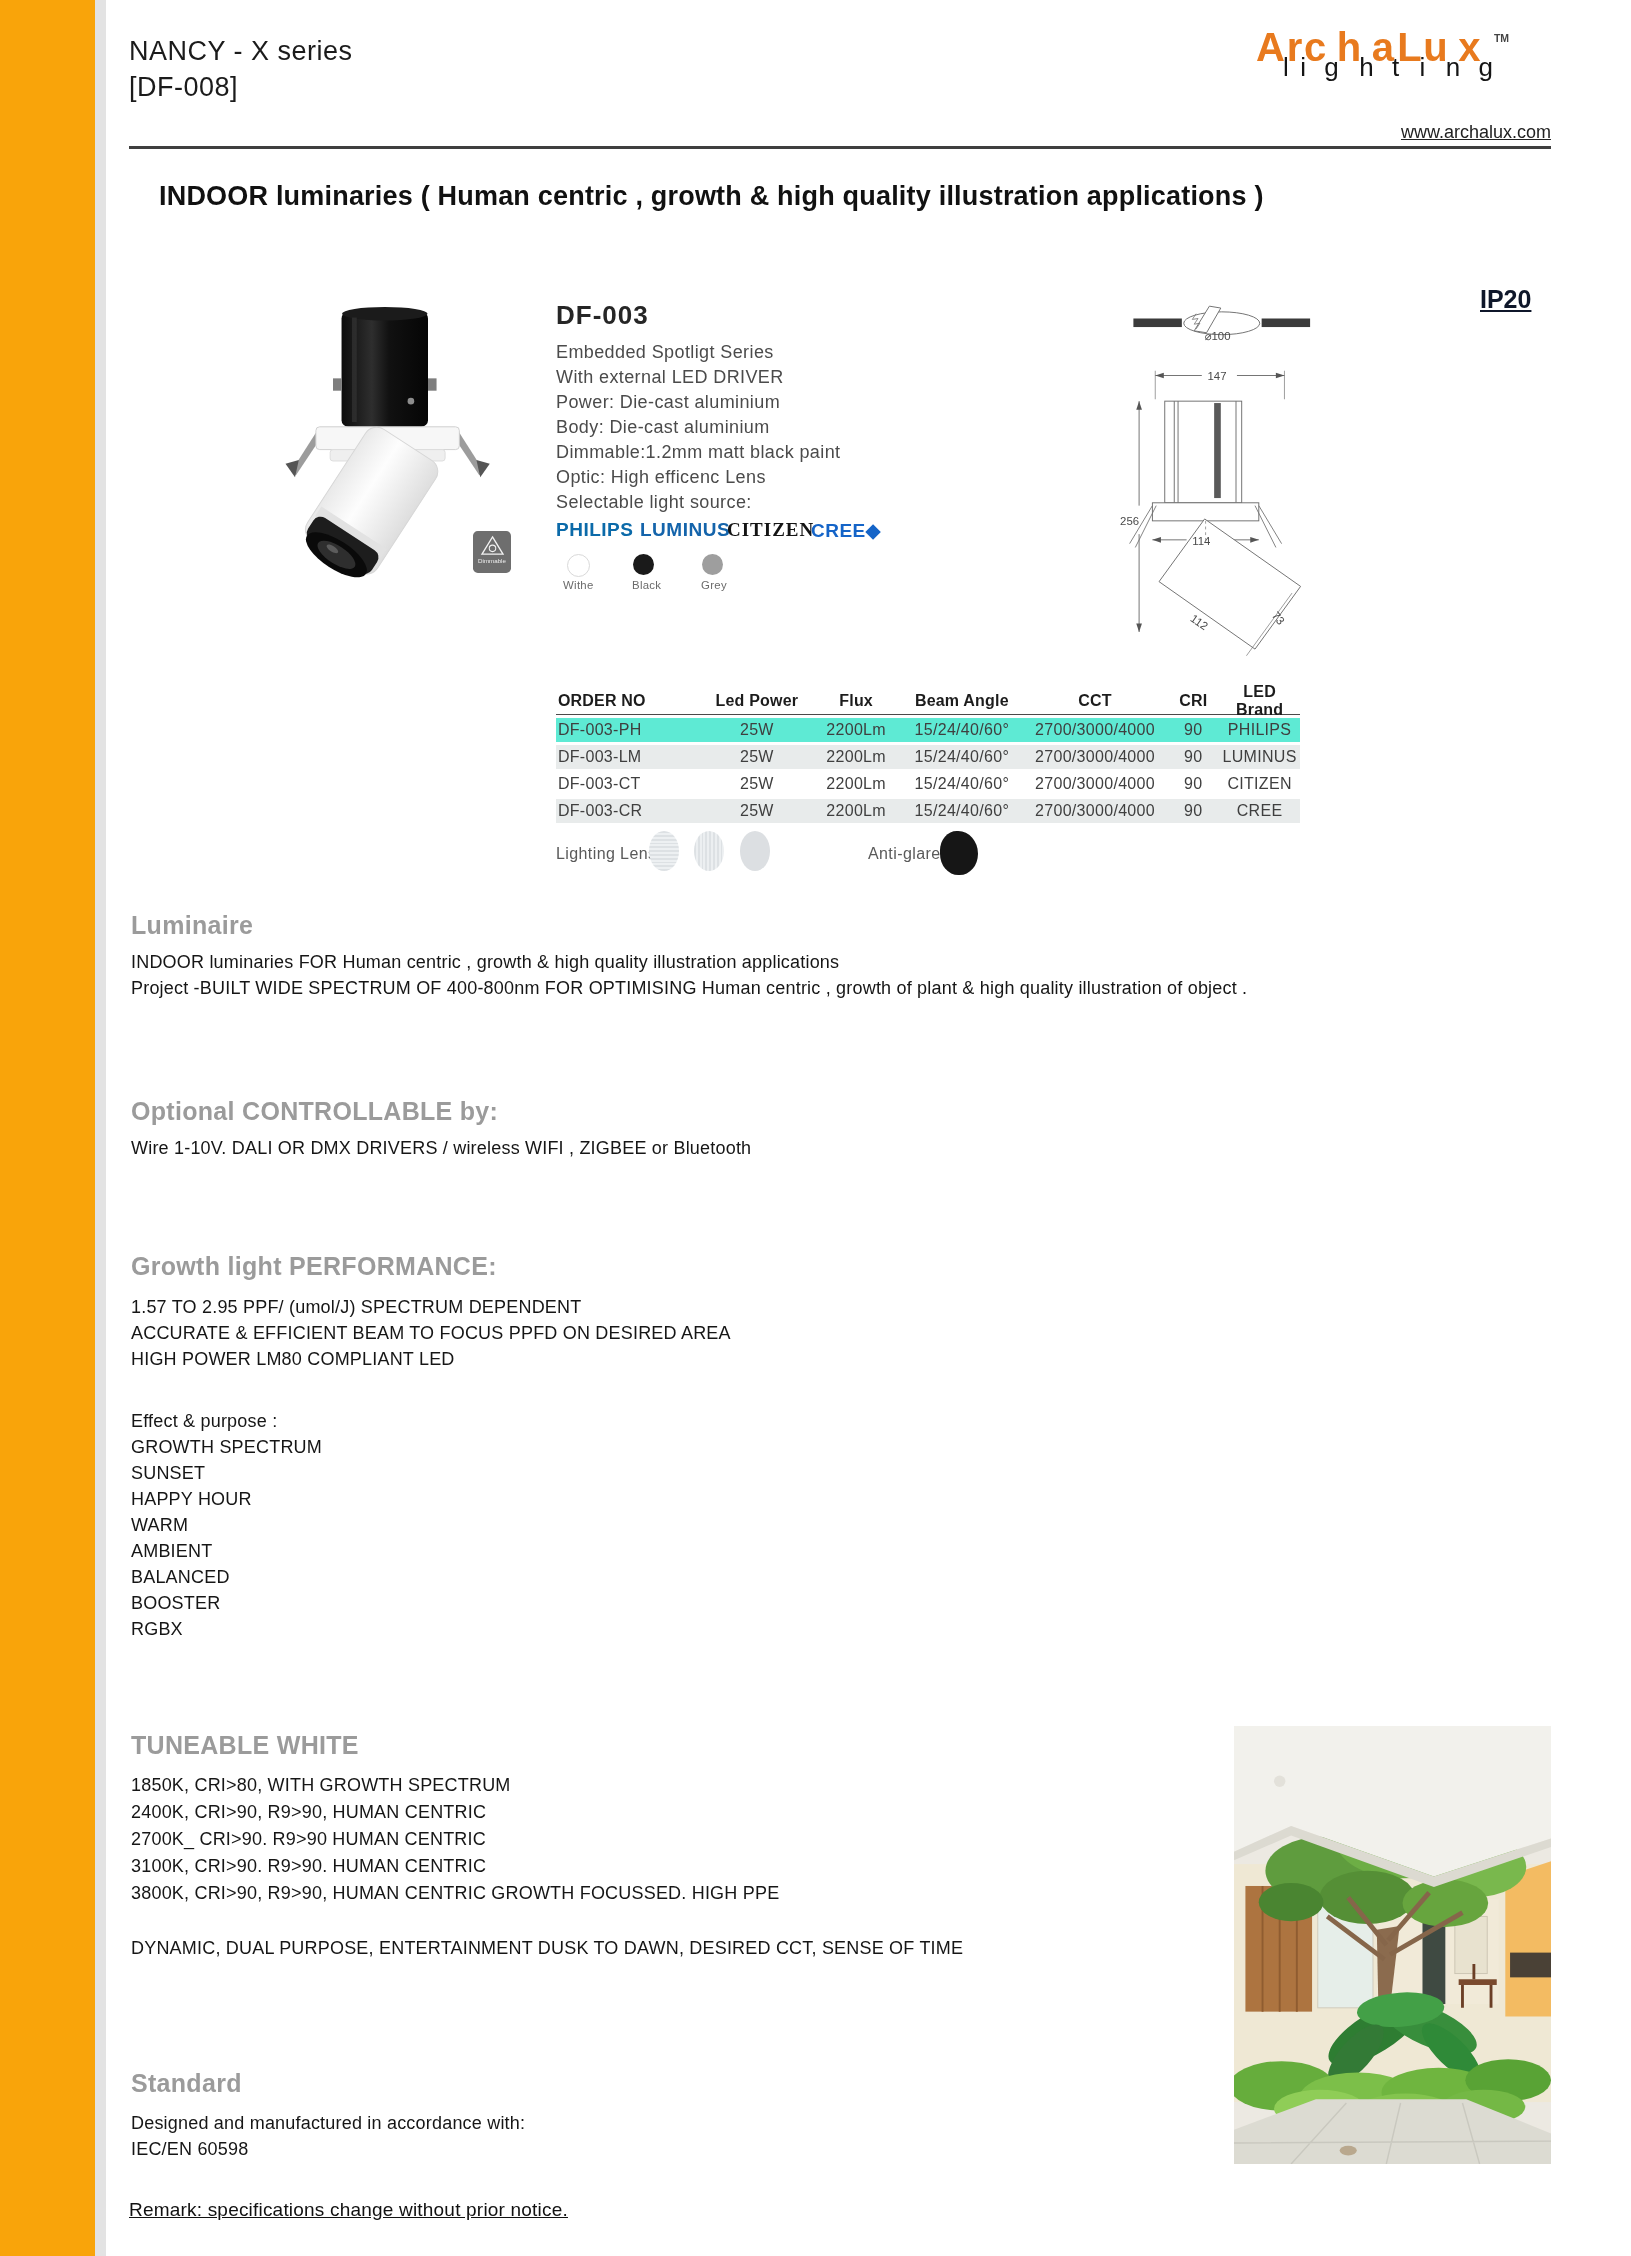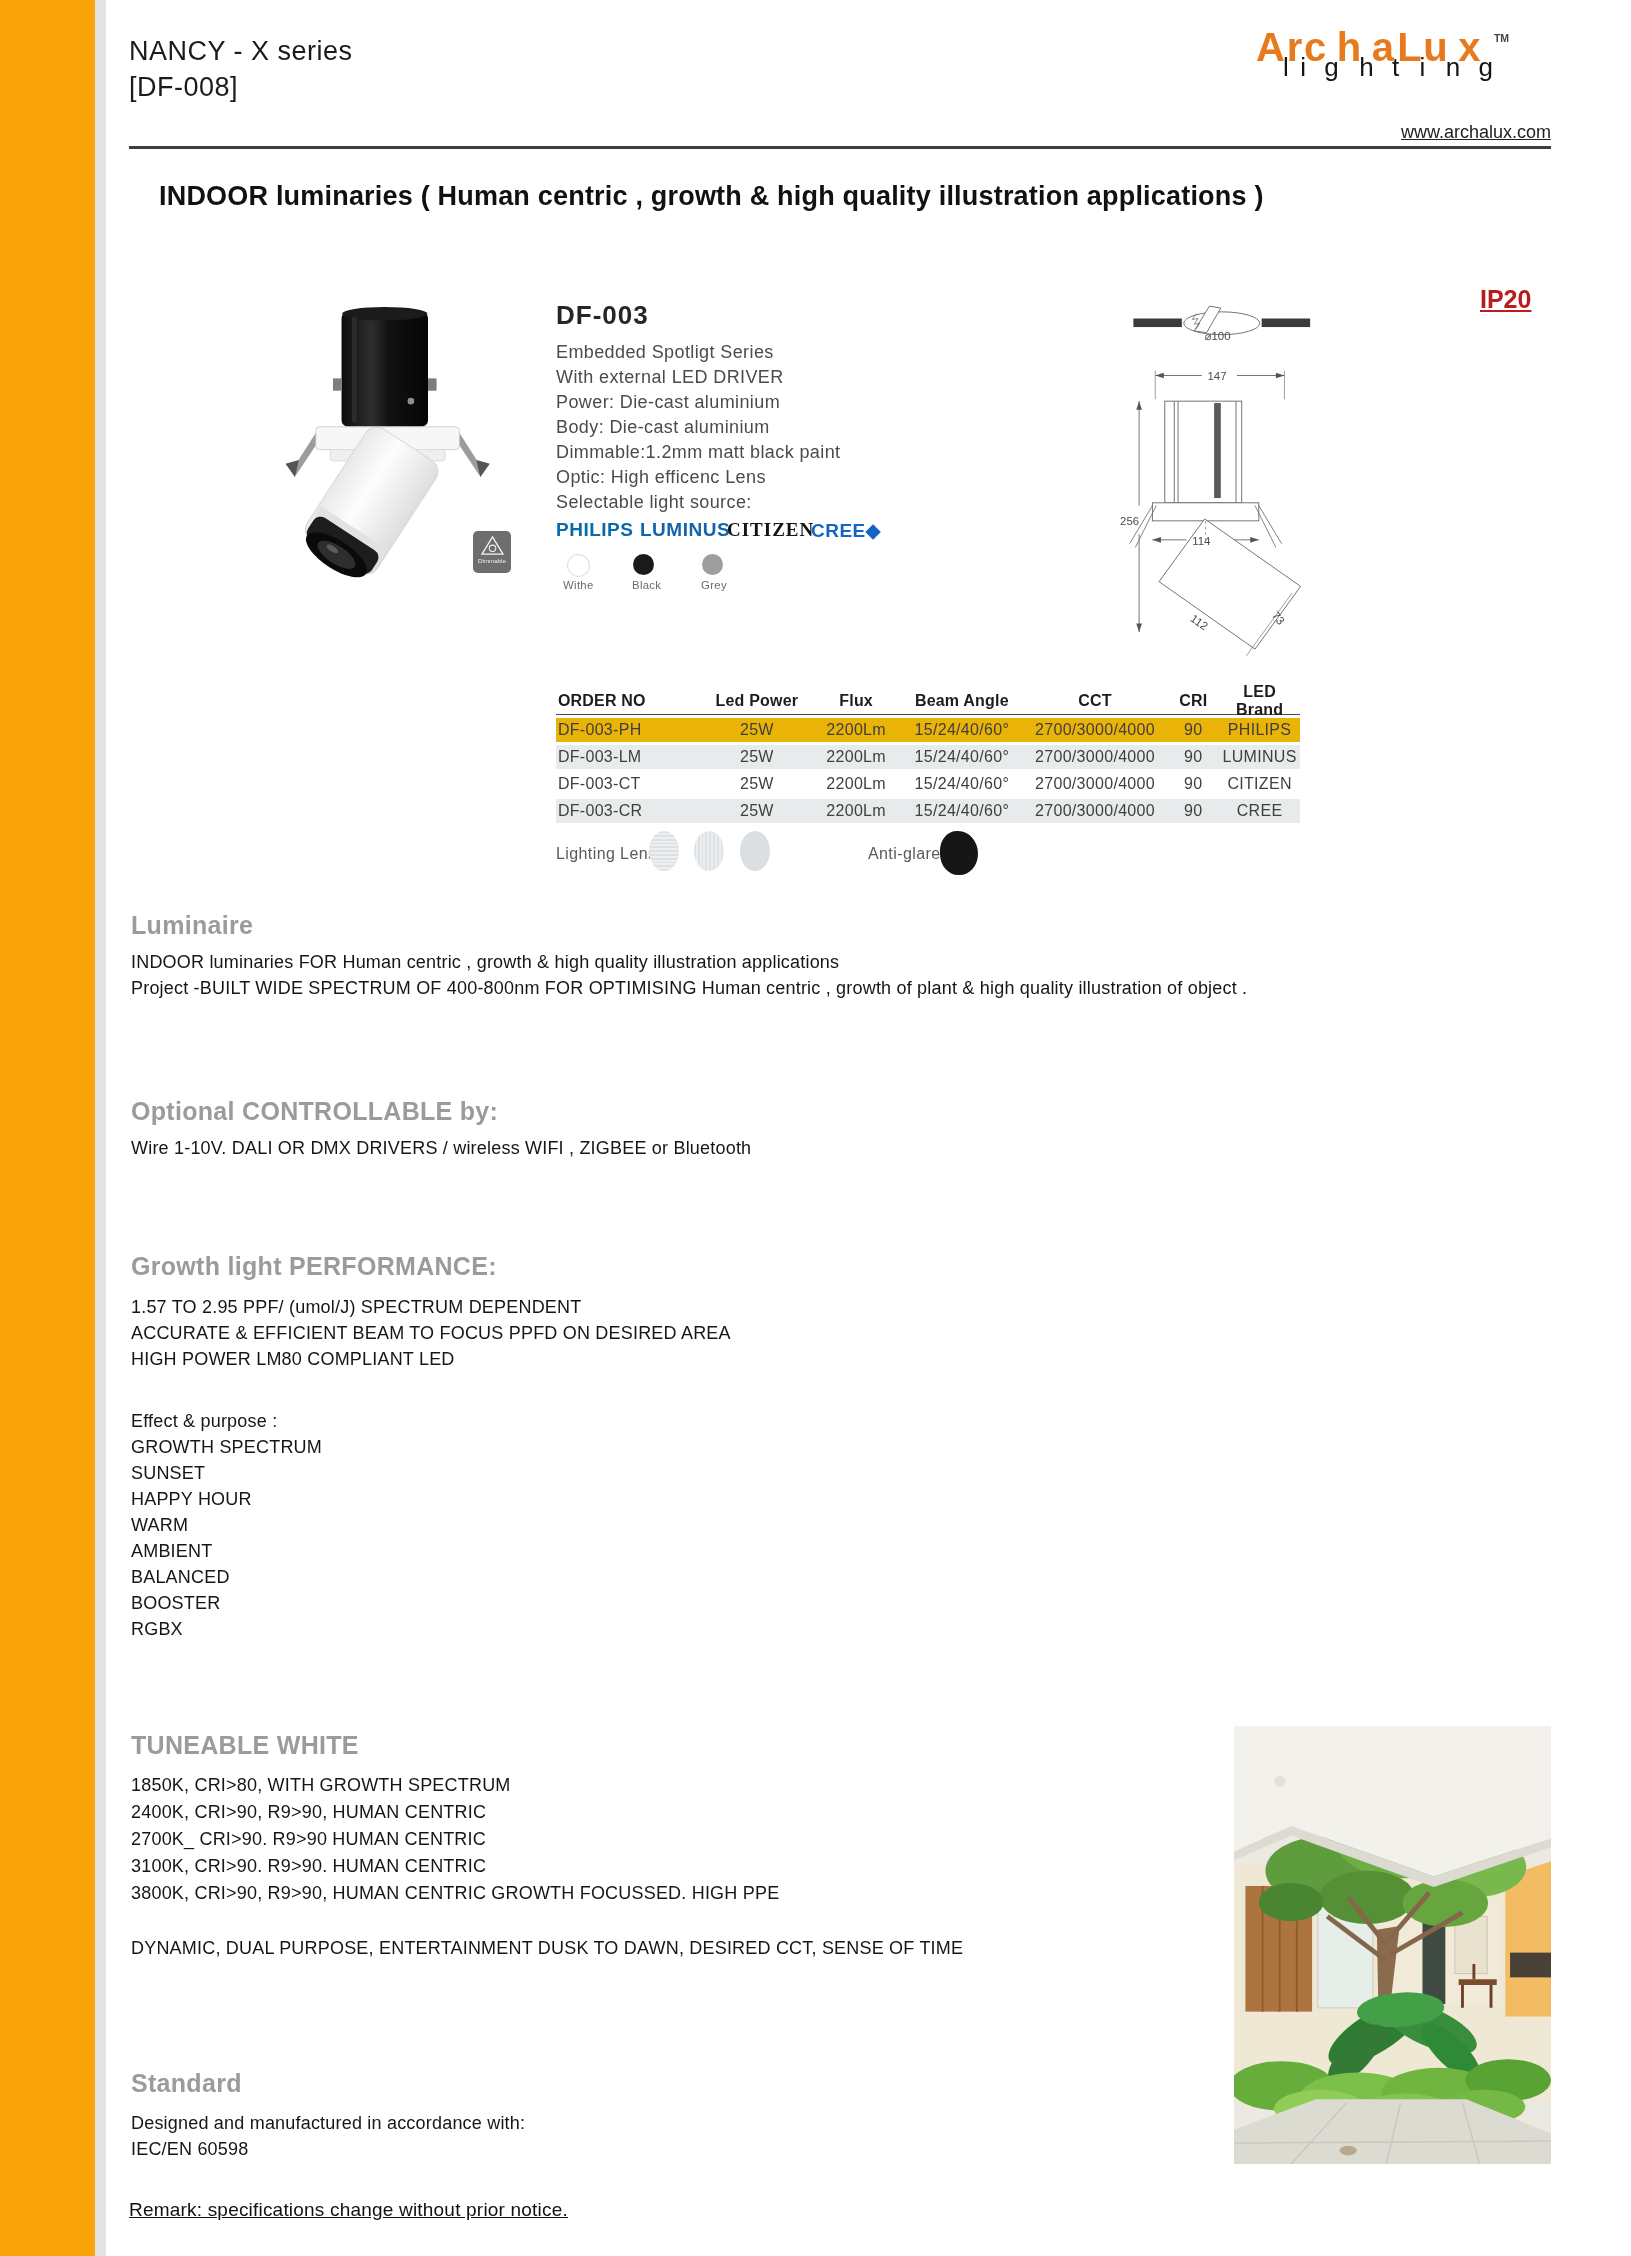--- a/index.html
+++ b/index.html
@@ -16,21 +16,21 @@
            text-decoration:underline;}
 
   .logo{left:1257px;top:25px;width:285px;height:86px;white-space:nowrap;}
   .logo .o{display:inline-block;font-size:40px;font-weight:bold;color:#E87A1E;margin:0 -1px;}
   .logo .b{display:inline-block;font-size:26px;font-weight:500;color:#151515;
            position:relative;top:15px;margin:0 -1px;}
   .logo .tm{display:inline-block;font-size:10.5px;font-weight:bold;color:#444;
             position:relative;top:-19px;margin-left:1.9px;}
 
   .main-title{left:127px;top:181px;font-size:27px;font-weight:bold;color:#111;letter-spacing:0.2px;margin-left:32px;}
-  .ip-rating{left:1480px;top:285px;font-size:25px;font-weight:bold;color:#b91c1c;
+  .ip-rating{left:1480px;top:285px;font-size:25px;font-weight:bold;color:#0f172a;
              text-decoration:underline;}
 
   .product-name{left:556px;top:300px;font-size:26px;font-weight:bold;color:#262626;letter-spacing:1px;}
   .spec-list{left:556px;top:340px;font-size:18px;color:#4b4b4b;line-height:25px;letter-spacing:0.4px;}
 
   .brand-row{left:556px;top:519px;height:25px;}
   .brand-philips{position:absolute;left:0;top:0;font-size:19px;font-weight:bold;color:#0b6aa9;letter-spacing:0.5px;}
   .brand-luminus{position:absolute;left:84px;top:0;font-size:19px;font-weight:bold;color:#1464ab;letter-spacing:0.5px;}
   .brand-citizen{position:absolute;left:171px;top:0;font-size:19px;font-weight:bold;color:#141414;
                  font-family:"Liberation Serif",serif;letter-spacing:1px;}
@@ -43,21 +43,21 @@
   .t-head{display:flex;font-size:16px;font-weight:bold;color:#1c1c1c;height:27px;align-items:center;
           border-bottom:1.9px solid #4a4a4a;letter-spacing:0.2px;}
   .t-row{display:flex;font-size:16px;color:#3f3f3f;height:24px;align-items:center;margin-top:2.9px;letter-spacing:0.3px;}
   .c0{width:145px;text-align:left;padding-left:1.9px;}
   .c1{width:109px;text-align:center;}
   .c2{width:90px;text-align:center;}
   .c3{width:122px;text-align:center;}
   .c4{width:145px;text-align:center;}
   .c5{width:52px;text-align:center;}
   .c6{width:81px;text-align:center;}
-  .bg-a{background:#eab308;}
+  .bg-a{background:#5eead4;}
   .bg-b{background:#e8ebeb;}
   .bg-c{background:#ffffff;}
 
   .lens-row-label{left:556px;top:845px;font-size:16px;color:#5a5a5a;letter-spacing:0.4px;}
   .lens{position:absolute;border-radius:50%;width:30px;height:40px;}
   .lens-1{background:repeating-linear-gradient(0deg,#dde1e4 0 1.9px,#edf0f2 1.9px 3.8px);}
   .lens-2{background:repeating-linear-gradient(90deg,#dde1e4 0 1.9px,#eceff1 1.9px 3.8px);}
   .lens-3{background:#dcdfe2;}
   .antiglare-label{left:868px;top:845px;font-size:16px;color:#5a5a5a;letter-spacing:0.4px;}
   .antiglare{left:940px;top:831px;width:38px;height:44px;background:#161616;

